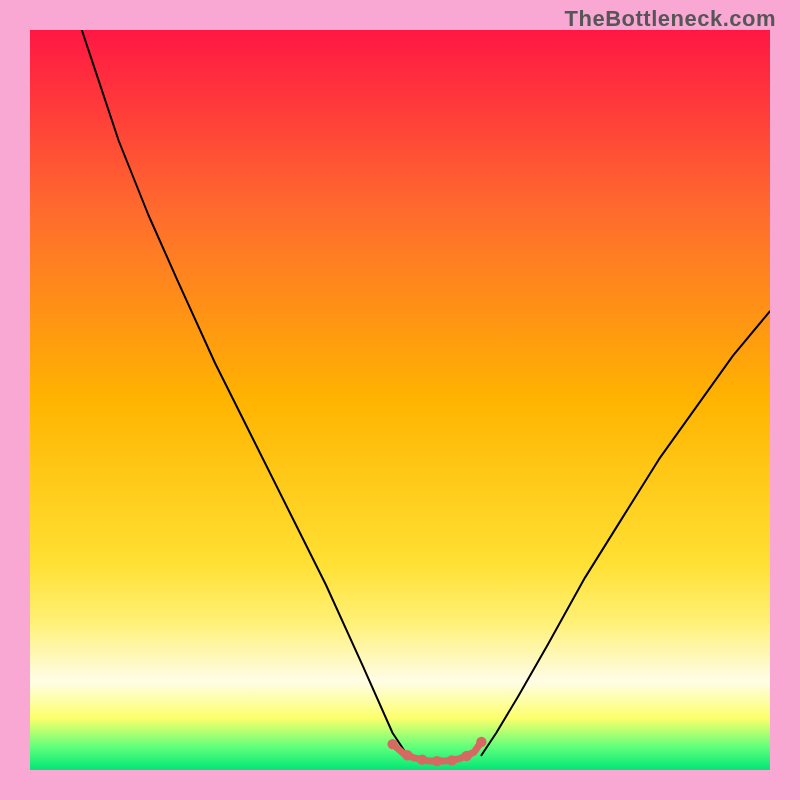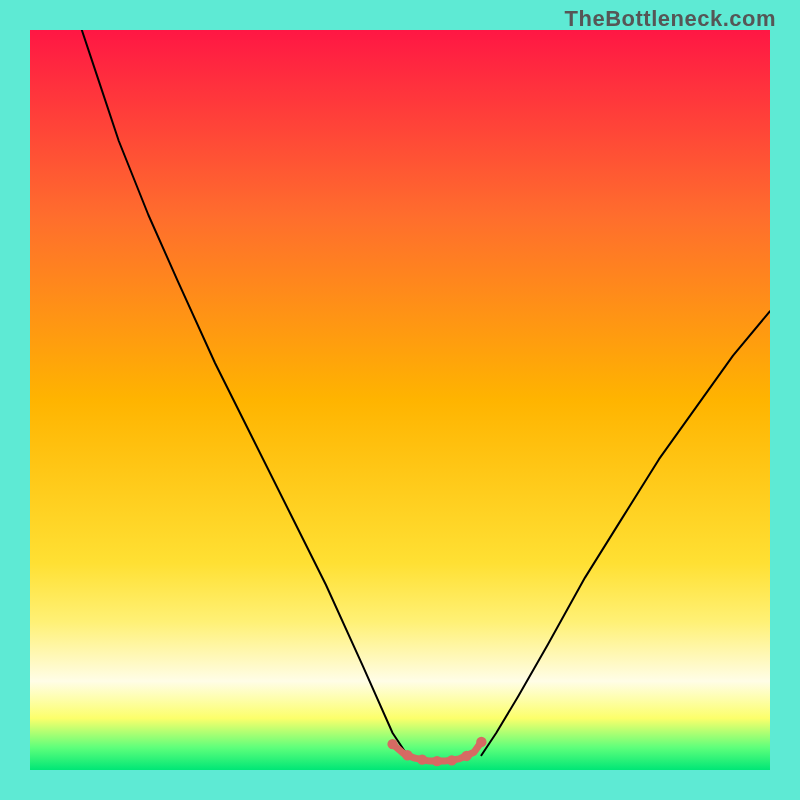--- a/index.html
+++ b/index.html
@@ -1,21 +1,21 @@
 <!DOCTYPE html>
 <html><head>
 <meta charset="utf-8">
 <style>
   * { margin: 0; padding: 0; box-sizing: border-box; }
   html, body { width: 800px; height: 800px; overflow: hidden; background: #000; }
   .container {
     position: relative;
     width: 800px;
     height: 800px;
-    background: #5eead4;
+    background: #f9a8d4;
   }
   .plot-area {
     position: absolute;
     left: 30px;
     top: 30px;
     width: 740px;
     height: 740px;
   }
   .watermark {
     position: absolute;

